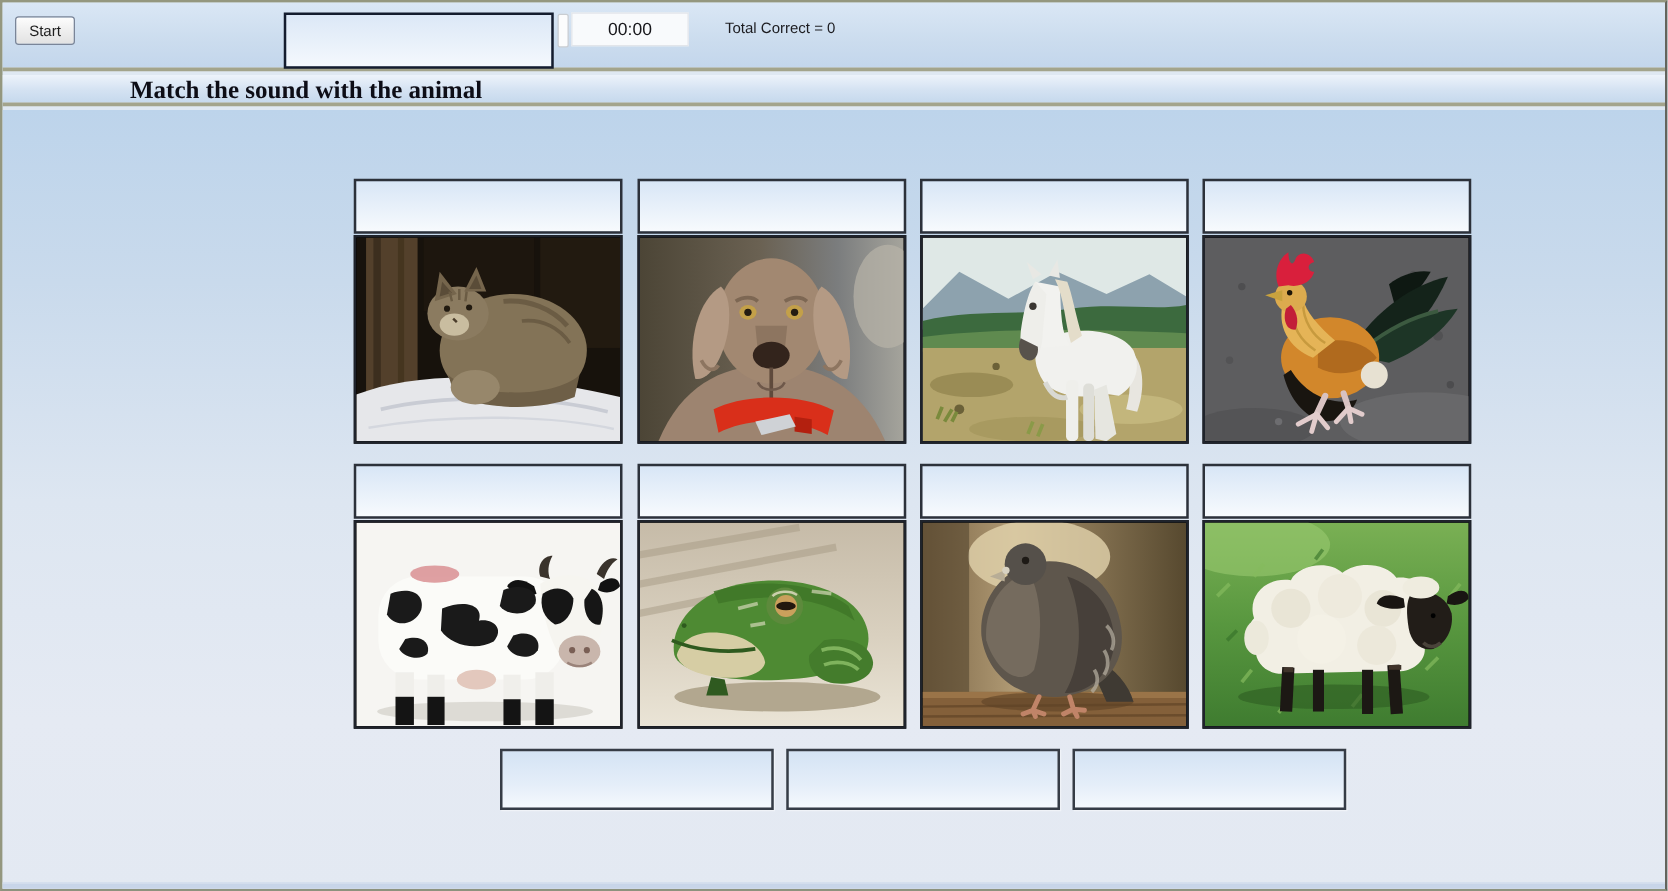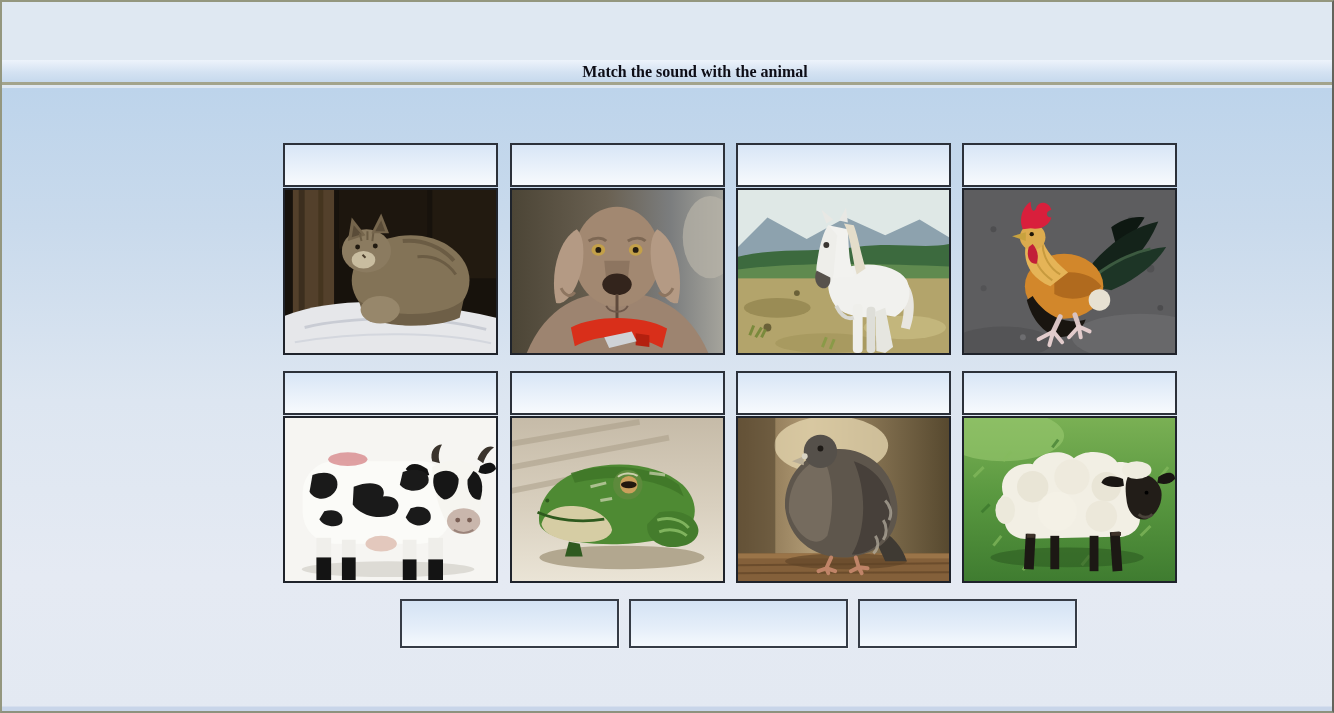--- a/index.html
+++ b/index.html
@@ -36,23 +36,23 @@
   }
   .score{
     position:absolute;left:578px;top:8px;height:25px;line-height:25px;
     font-size:12px;color:#1c1c20;
   }
   
   .titlebar{
     position:absolute;left:0;top:58px;width:100%;height:25px;box-sizing:border-box;
     background:linear-gradient(180deg,#edf3fb 0%,#d4e2f2 55%,#c6d9ed 100%);
     border-bottom:3px solid #a3a48c;
-    text-align:center;text-indent:56px;
-    font-family:"Liberation Serif",serif;font-weight:bold;font-size:16px;
-    color:#0d0d16;line-height:24px;
+    text-align:left;text-indent:56px;
+    font-family:"Liberation Serif",serif;font-weight:bold;font-size:20px;
+    color:#0d0d16;line-height:24px;padding-left:46px;
   }
   
   .board{
     position:absolute;left:0;top:86px;width:100%;height:627px;
     background:linear-gradient(180deg,#bdd4eb 0%,#c9daec 22%,#dde6f1 50%,#e5eaf3 78%,#e3e9f2 100%);
   }
   .board-strip{
     position:absolute;left:0;bottom:0;width:100%;height:8px;
     background:#c8d5e9;border-top:1px solid #d6dfee;
   }
@@ -76,20 +76,27 @@
     background:linear-gradient(180deg,#d4e3f4 0%,#e5eef9 60%,#f5f9fd 100%);
     box-shadow:1px 1px 0 #f0f3f8;
   }
   .b1{left:398px}.b2{left:627px}.b3{left:856px}
 </style>
 </head>
 <body>
 
 <div class="window">
 
+  <div class="topbar">
+    <button class="start-btn">Start</button>
+    <div class="word-box"></div>
+    <div class="timer-sep"></div>
+    <div class="timer">00:00</div>
+    <div class="score">Total Correct = 0</div>
+  </div>
 
   <div class="titlebar">
     <span>Match the sound with the animal</span>
   </div>
 
   <div class="board">
     <div class="board-strip"></div>
   </div>
 
   <div class="slot r1s c1"></div>

